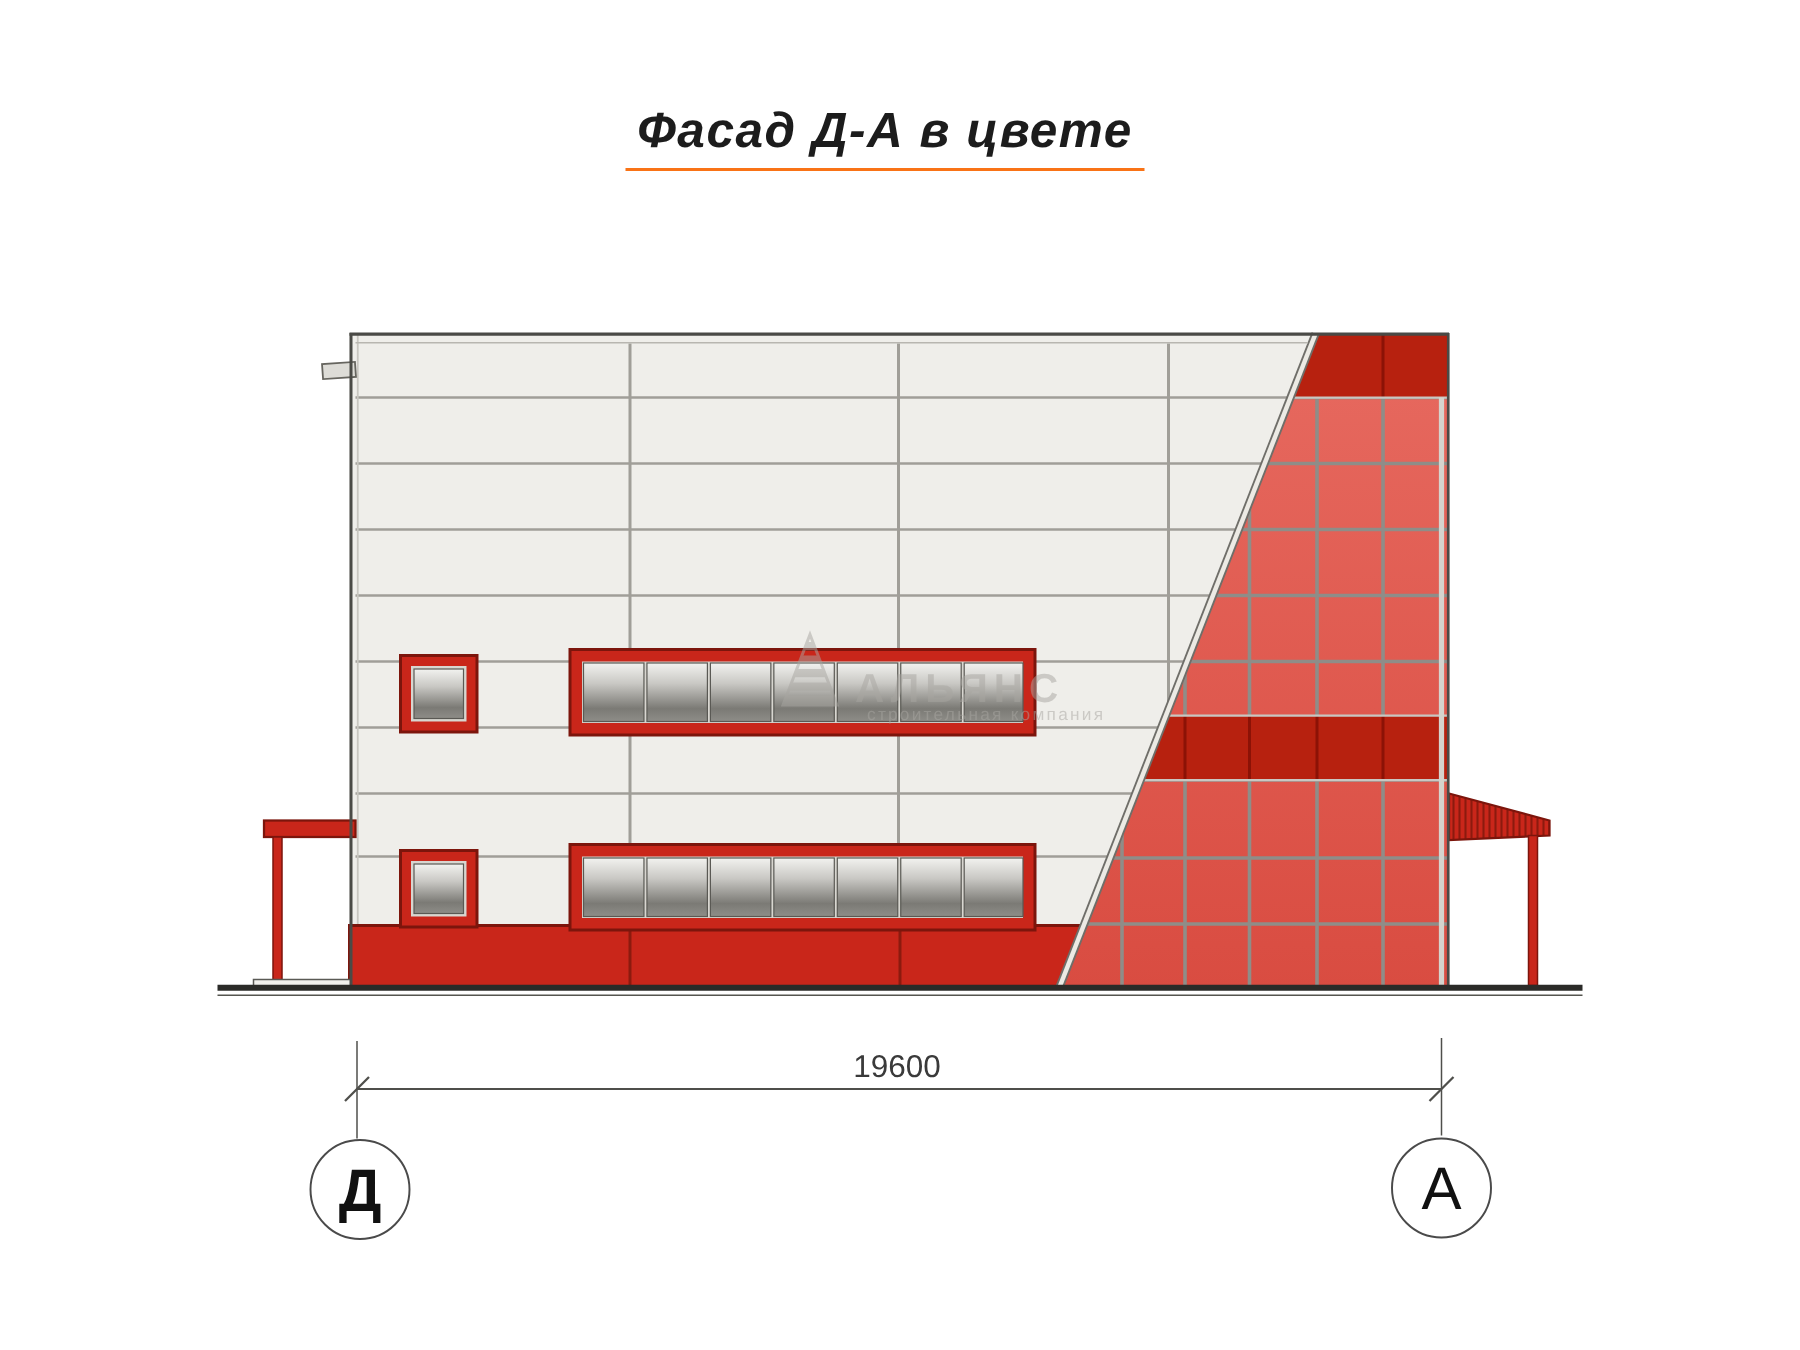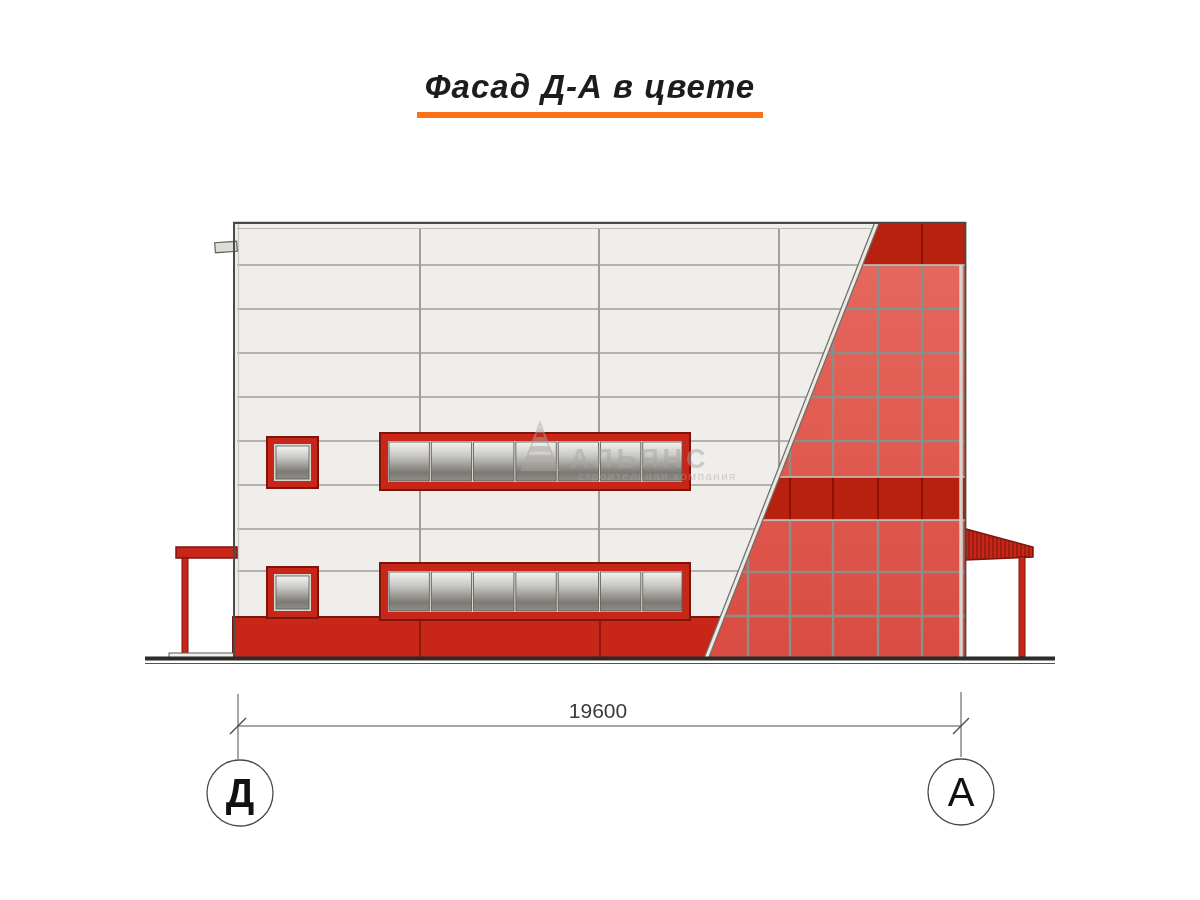--- a/index.html
+++ b/index.html
@@ -1,20 +1,20 @@
 <!DOCTYPE html>
 <html style="--red: #c9261a; --red_dark_band: #b7210f; --red_outline: #7c150c; --red_divider: #8c1206; --glaze_light: #e76a60; --glaze_dark: #d94c41; --panel_white: #efeeea; --panel_line: #a09e98; --mullion_gray: #8f8d88; --glass_light: #f2f2ef; --glass_dark: #7b7a75; --ink: #3a3a3a;"><head>
 <meta charset="utf-8">
 <style>
   html,body{margin:0;padding:0;background:#fff;}
   body{width:1200px;height:900px;font-family:"Liberation Sans","DejaVu Sans",sans-serif;}
   .canvas{position:relative;width:1200px;height:900px;background:#fff;overflow:hidden;}
   .title-wrap{position:absolute;top:68px;left:0;width:1180px;text-align:center;}
   .title{display:inline-block;font-size:33px;font-style:italic;font-weight:bold;color:#1c1c1c;
-         padding:0 8px 6px 8px;border-bottom:6px solid #f97316;letter-spacing:1px;}
+         padding:0 8px 6px 8px;border-bottom:2px solid #f97316;letter-spacing:1px;}
   svg{position:absolute;left:0;top:0;}
   .red{fill:var(--red);}
   .dark-red{fill:var(--red_dark_band);}
   .panel{fill:var(--panel_white);}
   .pline{stroke:var(--panel_line);}
   .mull{stroke:var(--mullion_gray);}
   .outline{stroke:#4a4a46;}
   .dim{stroke:#4f4f4b;fill:none;}
   .dim-text{fill:var(--ink);font-size:21px;}
   .axis-letter{fill:#111;font-size:40px;}

